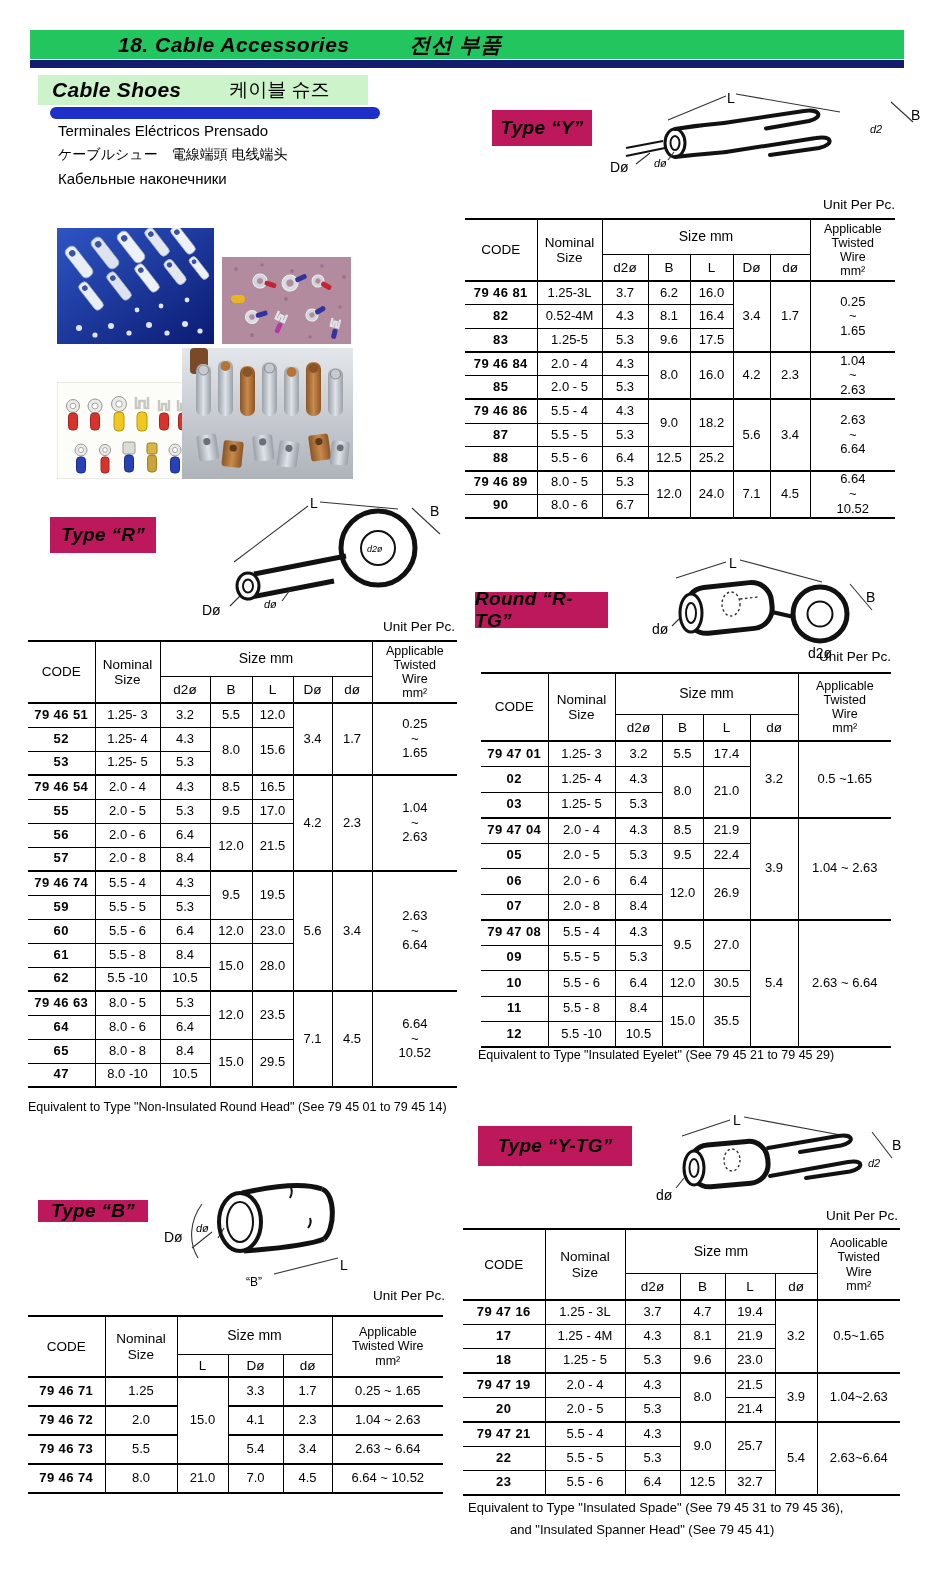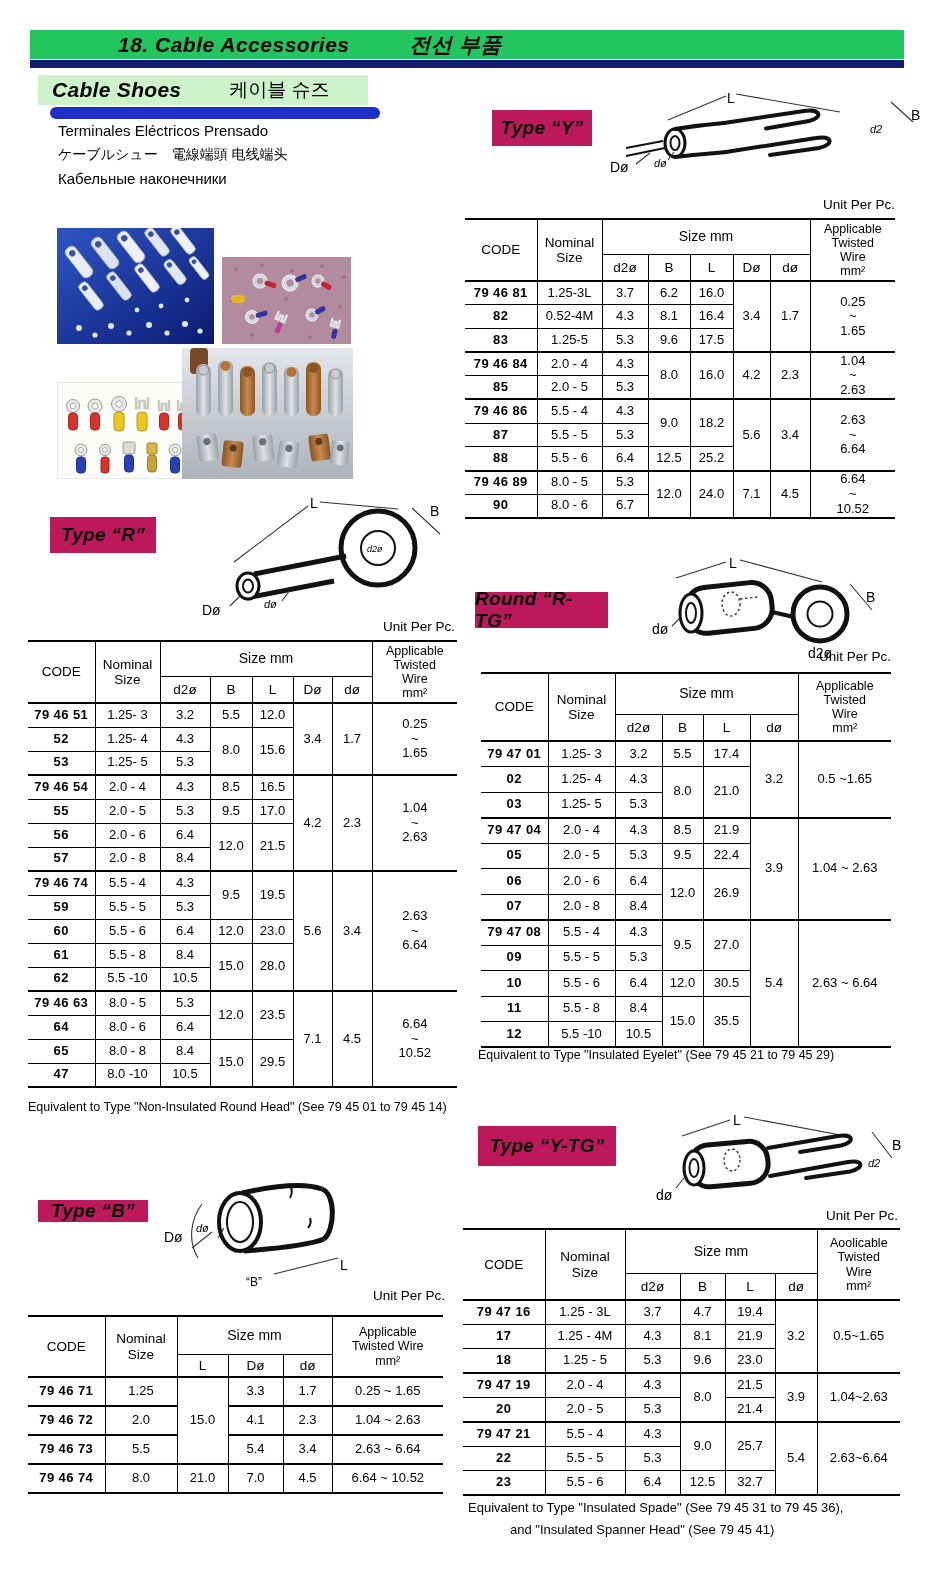--- a/index.html
+++ b/index.html
@@ -834,21 +834,21 @@
           <td>8.0</td>
           <td>21.0</td>
           <td>7.0</td>
           <td>4.5</td>
           <td class="col-last">6.64 ~ 10.52</td>
         </tr>
       </tbody>
     </table>
   </div>
 
-<div class="abs type-label" style="left:478px;top:1126px;width:138px;height:40px;">Type “Y-TG”</div>
+<div class="abs type-label" style="left:478px;top:1126px;width:154px;height:40px;">Type “Y-TG”</div>
 <svg class="abs" style="left:620px;top:1112px;" width="290" height="96" viewBox="0 0 290 96">
   <path class="dim" d="M62,24 L110,8 M124,5 L226,24 M252,20 L272,46 M56,76 L64,66"></path>
   <g transform="rotate(-5 110 52)">
       <rect x="70" y="31" width="78" height="42" rx="19" class="p5" fill="#fff"></rect>
     </g>
   <ellipse cx="74" cy="56" rx="10" ry="17" class="p3" fill="#fff"></ellipse>
   <ellipse cx="74" cy="56" rx="4.5" ry="9" class="p2"></ellipse>
   <ellipse cx="112" cy="48" rx="8" ry="11" class="dot"></ellipse>
   <path class="p4" d="M148,36 L218,24 C233,21.5 236,30 221,33.5 L180,40"></path>
   <path class="p4" d="M150,64 L228,50 C243,47 245,56 230,59.5 L186,66"></path>

